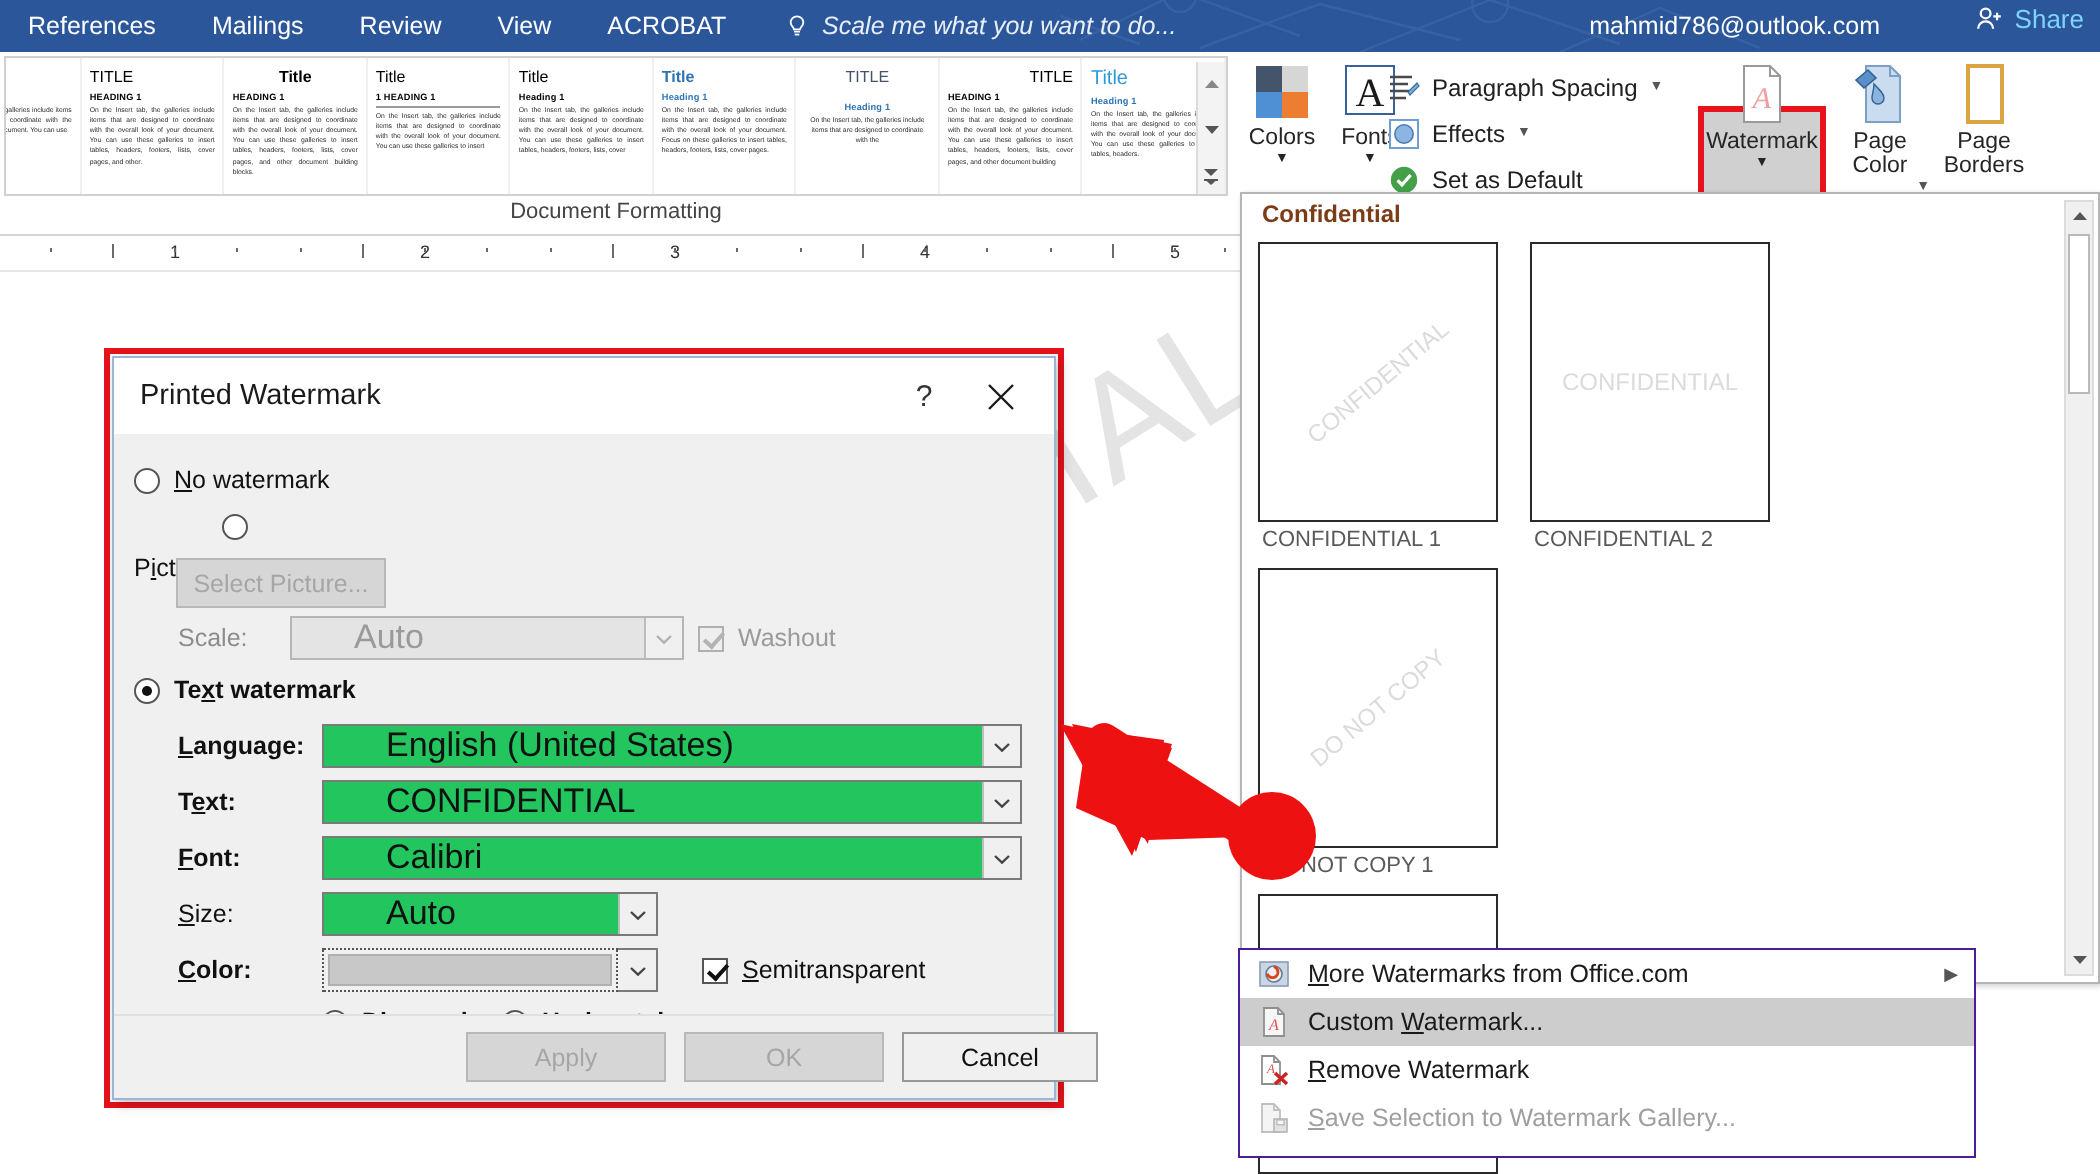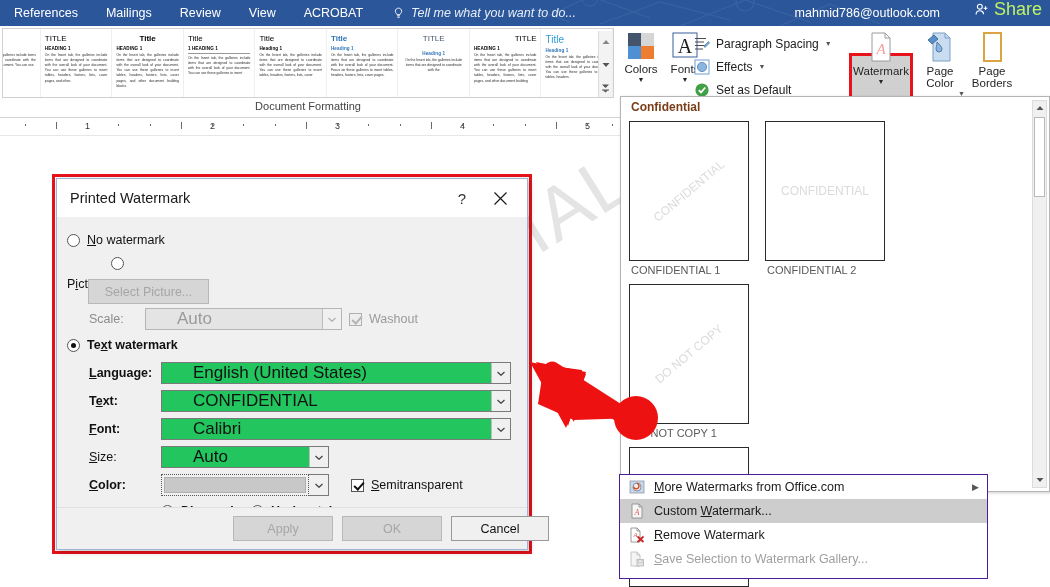--- a/index.html
+++ b/index.html
@@ -26,21 +26,21 @@
     display: flex; align-items: center; gap: 6px;
     font-size: 12.5px; color: #e8eef8; font-style: italic;
   }
   .bulb { width: 13px; height: 13px; display: block; }
   .acct {
     position: absolute; right: 110px; top: 0; height: 26px;
     display: flex; align-items: center; font-size: 12.5px; color: #ffffff;
   }
   .sharebtn {
     position: absolute; right: 8px; top: 0; height: 18px;
-    display: flex; align-items: center; gap: 5px; font-size: 18px; color: #bef264;
+    display: flex; align-items: center; gap: 5px; font-size: 13px; color: #7dd3fc;
     cursor: pointer;
   }
   
   .tbart { position: absolute; right: 170px; top: 0; width: 350px; height: 26px; opacity: .25; }
 
   
   .ribbon {
     position: absolute; left: 0; top: 26px; width: 1050px; height: 92px;
     background: #ffffff; border-bottom: 1px solid #d4d4d4;
   }
@@ -257,21 +257,21 @@
       <div class="tab">View</div>
       <div class="tab">ACROBAT</div>
     </div>
 
     <div class="tellme">
       <svg class="bulb" viewBox="0 0 16 16">
         <path d="M8 1.4c-2.2 0-3.9 1.7-3.9 3.8 0 1.5 .9 2.4 1.5 3.1 .3 .4 .5 .7 .5 1.1h3.8c0-.4 .2-.7 .5-1.1 .6-.7 1.5-1.6 1.5-3.1 0-2.1-1.7-3.8-3.9-3.8z" fill="none" stroke="#ffffff" stroke-width="1.1"></path>
         <rect x="6.2" y="10.3" width="3.6" height="1.1" fill="#ffffff"></rect>
         <rect x="6.6" y="12.1" width="2.8" height="1.1" fill="#ffffff"></rect>
       </svg>
-      <span>Tell me what you want to do...</span>
+      <span>Scale me what you want to do...</span>
     </div>
 
     <div class="acct">mahmid786@outlook.com</div>
 
     <div class="sharebtn">
       <svg width="15" height="15" viewBox="0 0 16 16">
         <circle cx="6.2" cy="5" r="2.6" fill="none" stroke="#fff" stroke-width="1.2"></circle>
         <path d="M2.2 13.2c0-2.3 1.8-3.9 4-3.9s4 1.6 4 3.9" fill="none" stroke="#fff" stroke-width="1.2"></path>
         <path d="M12.3 4.6v4M10.3 6.6h4" stroke="#fff" stroke-width="1.2"></path>
       </svg>
@@ -582,21 +582,21 @@
       <div class="radio-row" style="left:10px;top:16px;">
         <span class="radio"></span>
         <span><u>N</u>o watermark</span>
       </div>
 
       <div class="radio-row" style="left:10px;top:40px;flex-direction:column;">
         <span class="radio"></span>
         <span>P<u>i</u>cture watermark</span>
       </div>
 
-      <div class="btn-flat" style="left:31px;top:62px;width:121px;">Select Picture...</div>
+      <div class="btn-flat" style="left:31px;top:62px;width:105px;">Select Picture...</div>
 
       <div class="flabel dim" style="left:32px;top:95px;">Scale:</div>
       <div class="combo disabled" style="left:88px;top:91px;width:197px;">
         <span class="val">Auto</span>
         <span class="arw">
           <svg width="8" height="5" viewBox="0 0 8 5">
               <path d="M0.5 1 L4 4.3 L7.5 1" stroke="#b0b0b0" stroke-width="1.2" fill="none"></path>
             </svg>
         </span>
       </div>

